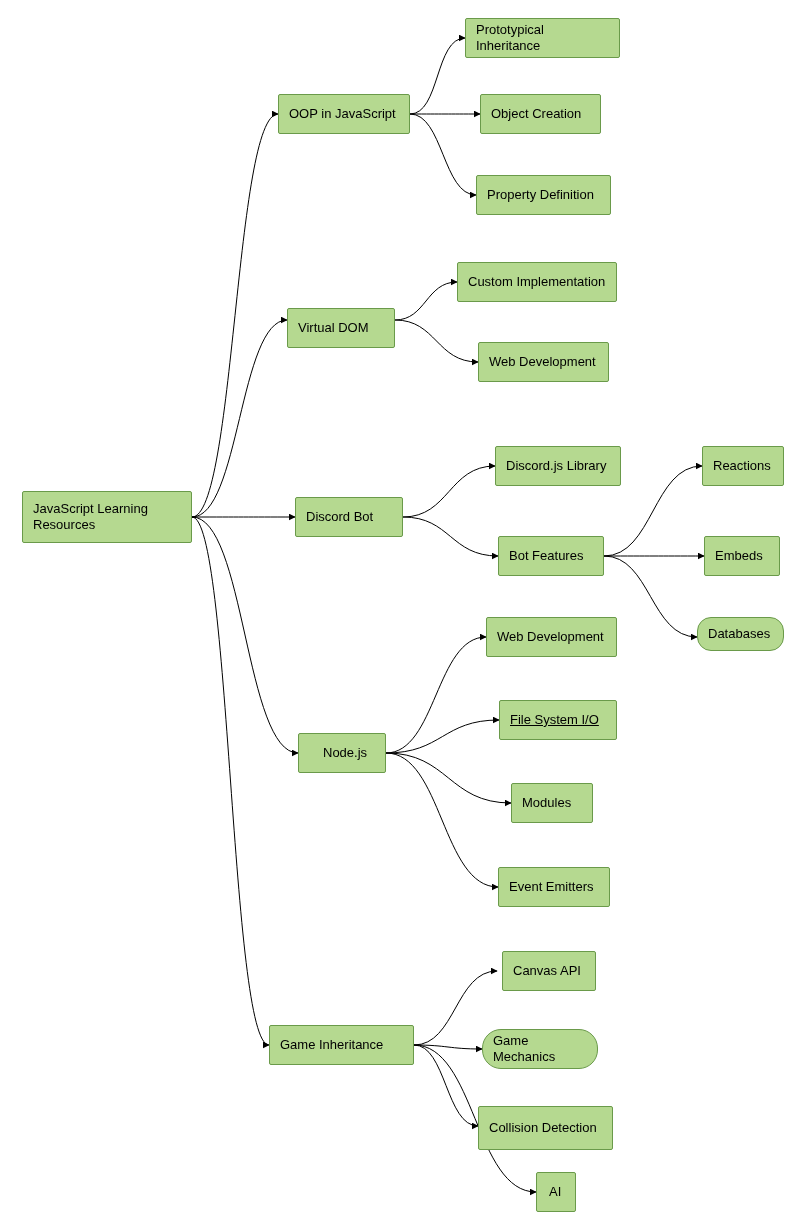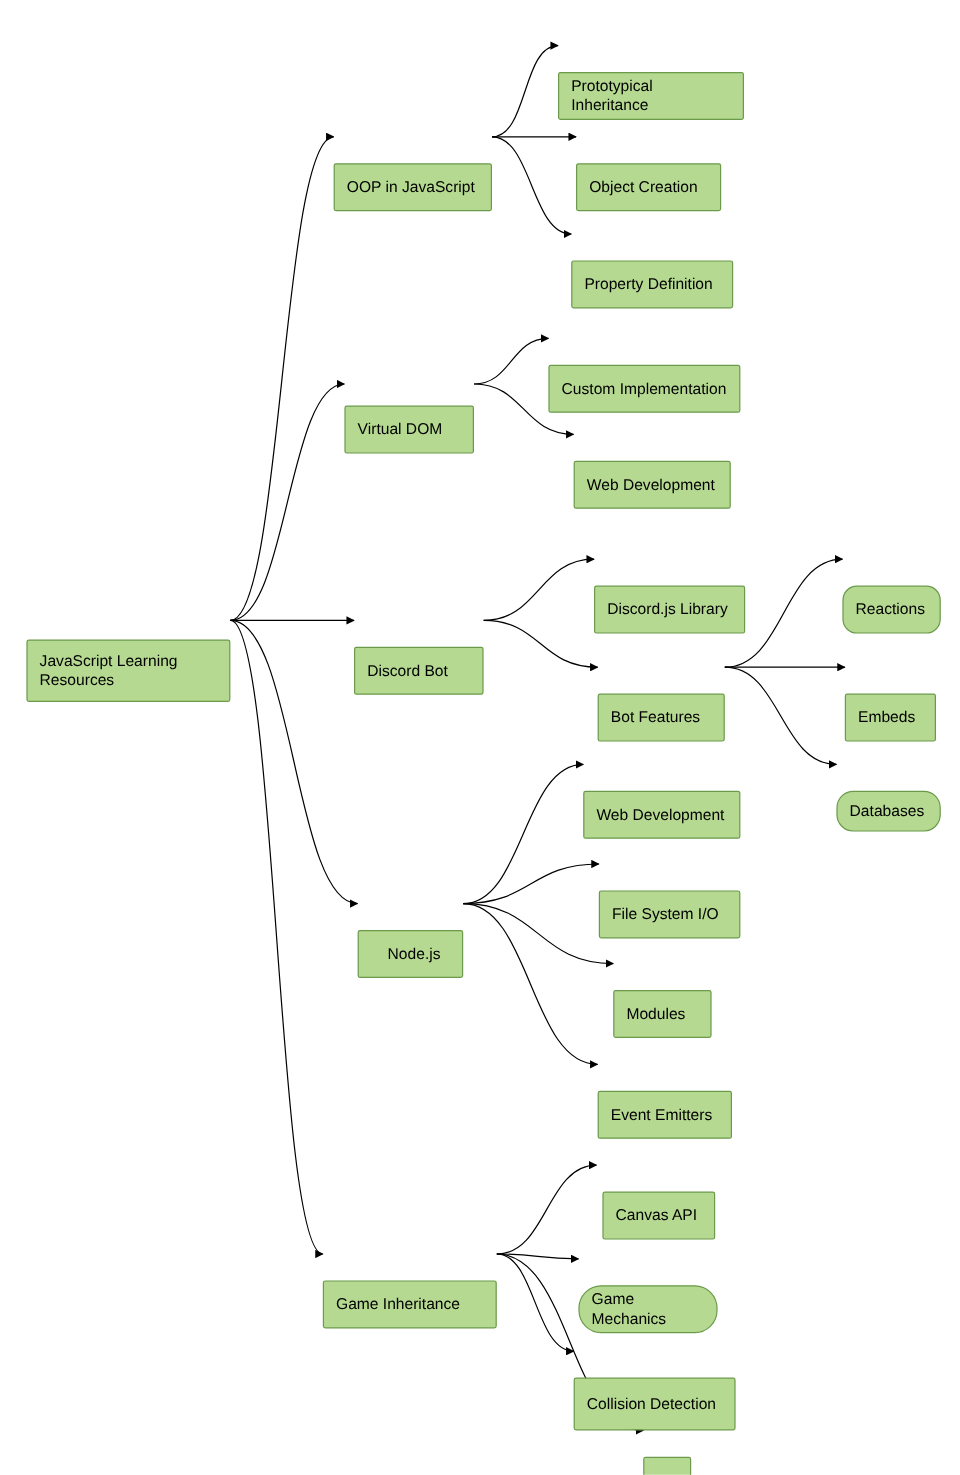--- a/index.html
+++ b/index.html
@@ -9,21 +9,20 @@
     position:absolute;
     background:#b5d990;
     border:1px solid #6a9a4a;
     border-radius:2px;
     box-sizing:border-box;
     display:flex;
     align-items:center;
     padding:0 10px;
     line-height:1.25;
     z-index:2;
-    margin-top:42px;
   }
   svg#edges { position:absolute; left:0; top:0; z-index:1; pointer-events:none; }
   path.edge { fill:none; stroke:#000; stroke-width:1; }
 </style>
 </head>
 <body>
 
 <svg id="edges" width="800" height="1229">
   <defs>
     <marker id="arrow" viewBox="0 0 10 10" refX="9" refY="5" markerWidth="7" markerHeight="7" orient="auto-start-reverse">
@@ -65,54 +64,54 @@
   </div>
 <div class="node" id="n-oop_proto" style="left: 465px; top: 18px; width: 155px; height: 40px;">
     <span>Prototypical Inheritance</span>
   </div>
 <div class="node" id="n-oop_objcreate" style="left: 480px; top: 94px; width: 121px; height: 40px;">
     <span>Object Creation</span>
   </div>
 <div class="node" id="n-oop_propdef" style="left: 476px; top: 175px; width: 135px; height: 40px;">
     <span>Property Definition</span>
   </div>
-<div class="node" id="n-vdom" style="left: 287px; top: 296px; width: 108px; height: 40px;">
+<div class="node" id="n-vdom" style="left: 287px; top: 308px; width: 108px; height: 40px;">
     <span>Virtual DOM</span>
   </div>
 <div class="node" id="n-vdom_custom" style="left: 457px; top: 262px; width: 160px; height: 40px;">
     <span>Custom Implementation</span>
   </div>
 <div class="node" id="n-vdom_webdev" style="left: 478px; top: 342px; width: 131px; height: 40px;">
     <span>Web Development</span>
   </div>
 <div class="node" id="n-discord" style="left: 295px; top: 497px; width: 108px; height: 40px;">
     <span>Discord Bot</span>
   </div>
 <div class="node" id="n-discord_lib" style="left: 495px; top: 446px; width: 126px; height: 40px;">
     <span>Discord.js Library</span>
   </div>
 <div class="node" id="n-discord_features" style="left: 498px; top: 536px; width: 106px; height: 40px; align-items: center;">
     <span>Bot Features</span>
   </div>
-<div class="node" id="n-feat_reactions" style="left: 702px; top: 446px; width: 82px; height: 40px; border-radius: 12px;">
+<div class="node" id="n-feat_reactions" style="left: 702px; top: 446px; width: 82px; height: 40px;">
     <span>Reactions</span>
   </div>
 <div class="node" id="n-feat_embeds" style="left: 704px; top: 536px; width: 76px; height: 40px;">
     <span>Embeds</span>
   </div>
 <div class="node" id="n-feat_databases" style="left: 697px; top: 617px; width: 87px; height: 34px; border-radius: 14px;">
     <span>Databases</span>
   </div>
 <div class="node" id="n-node" style="left: 298px; top: 733px; width: 88px; height: 40px; padding-left: 24px;">
     <span>Node.js</span>
   </div>
 <div class="node" id="n-node_webdev" style="left: 486px; top: 617px; width: 131px; height: 40px;">
     <span>Web Development</span>
   </div>
-<div class="node" id="n-node_fsio" style="left: 499px; top: 700px; width: 118px; height: 40px;">
+<div class="node" id="n-node_fsio" style="left: 499px; top: 700px; width: 118px; height: 40px; text-decoration: underline;">
     <span>File System I/O</span>
   </div>
 <div class="node" id="n-node_modules" style="left: 511px; top: 783px; width: 82px; height: 40px;">
     <span>Modules</span>
   </div>
 <div class="node" id="n-node_emitters" style="left: 498px; top: 867px; width: 112px; height: 40px;">
     <span>Event Emitters</span>
   </div>
 <div class="node" id="n-game" style="left: 269px; top: 1025px; width: 145px; height: 40px;">
     <span>Game Inheritance</span>

